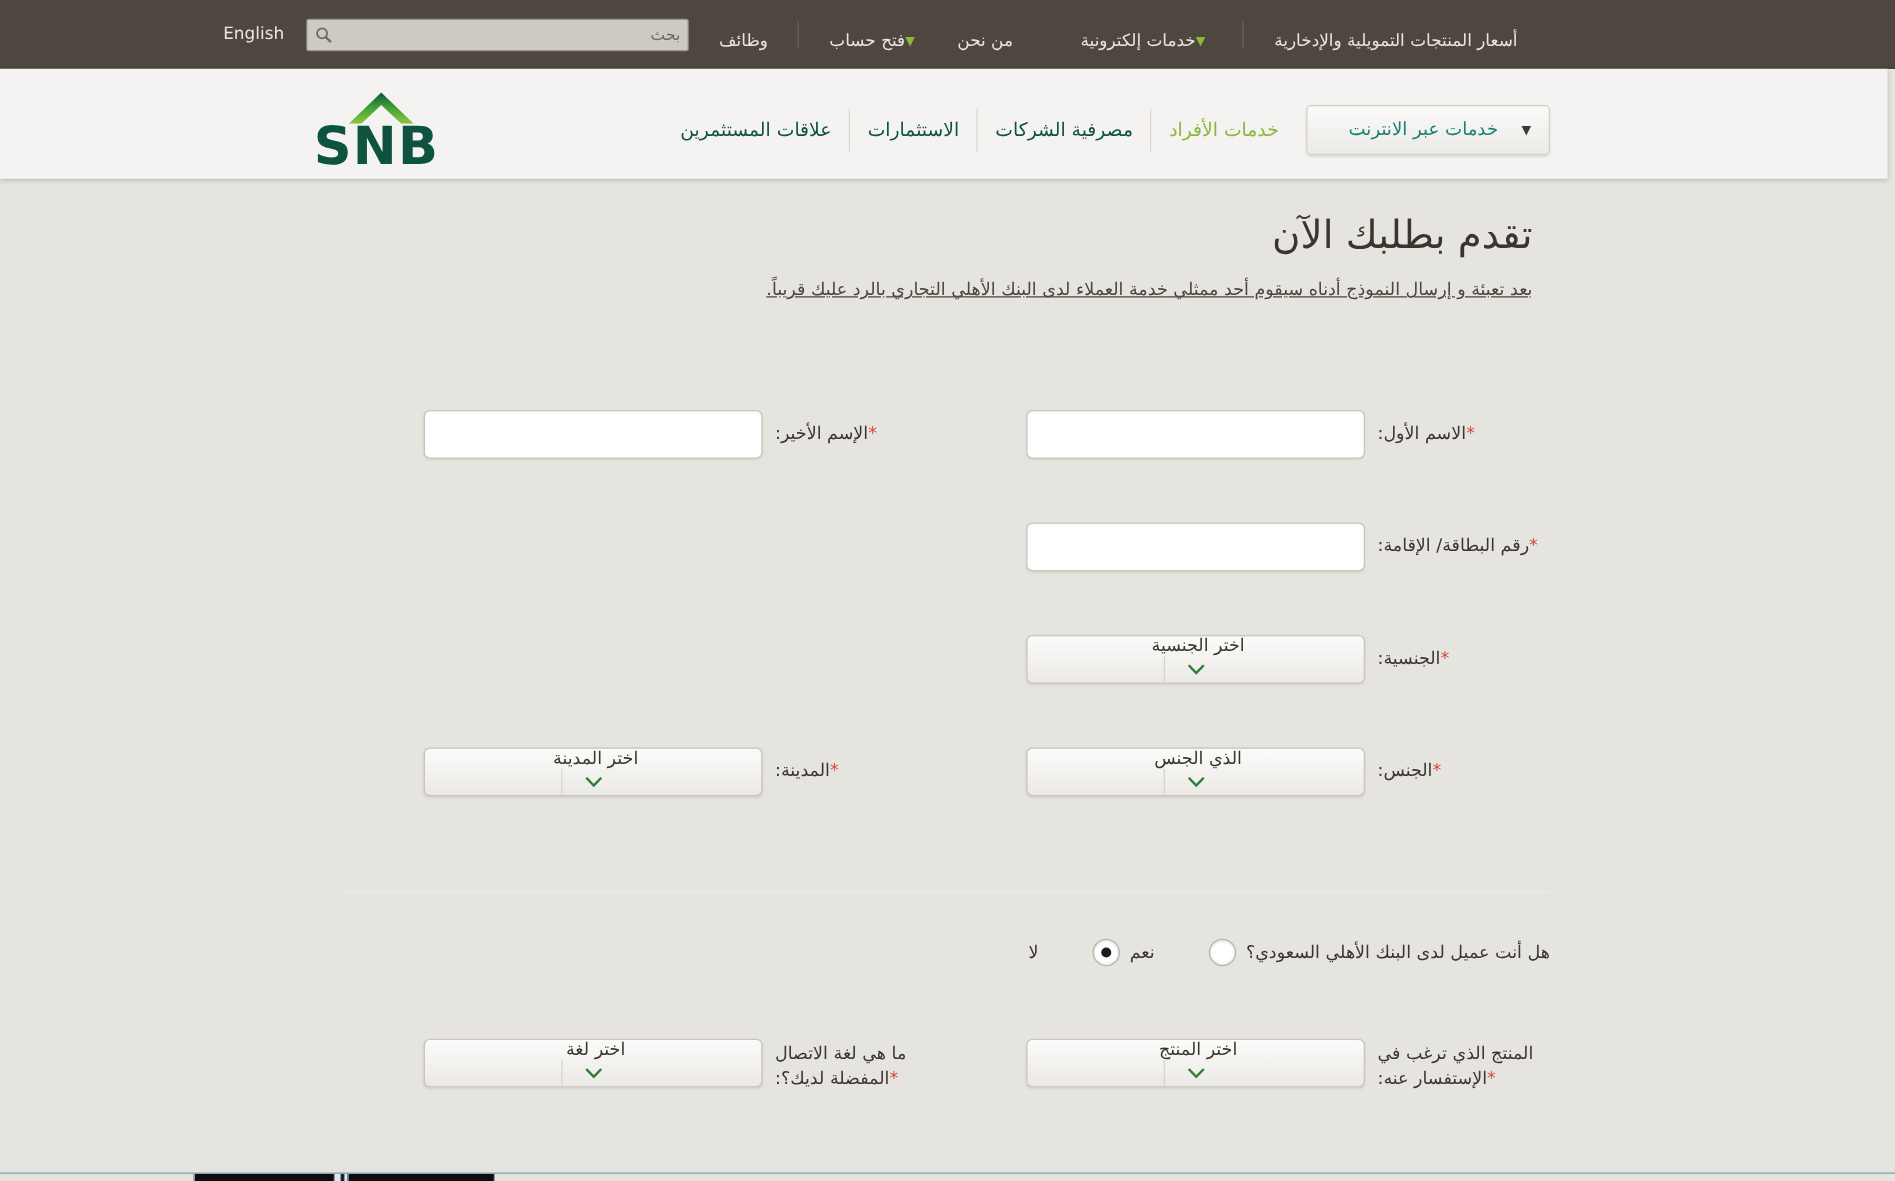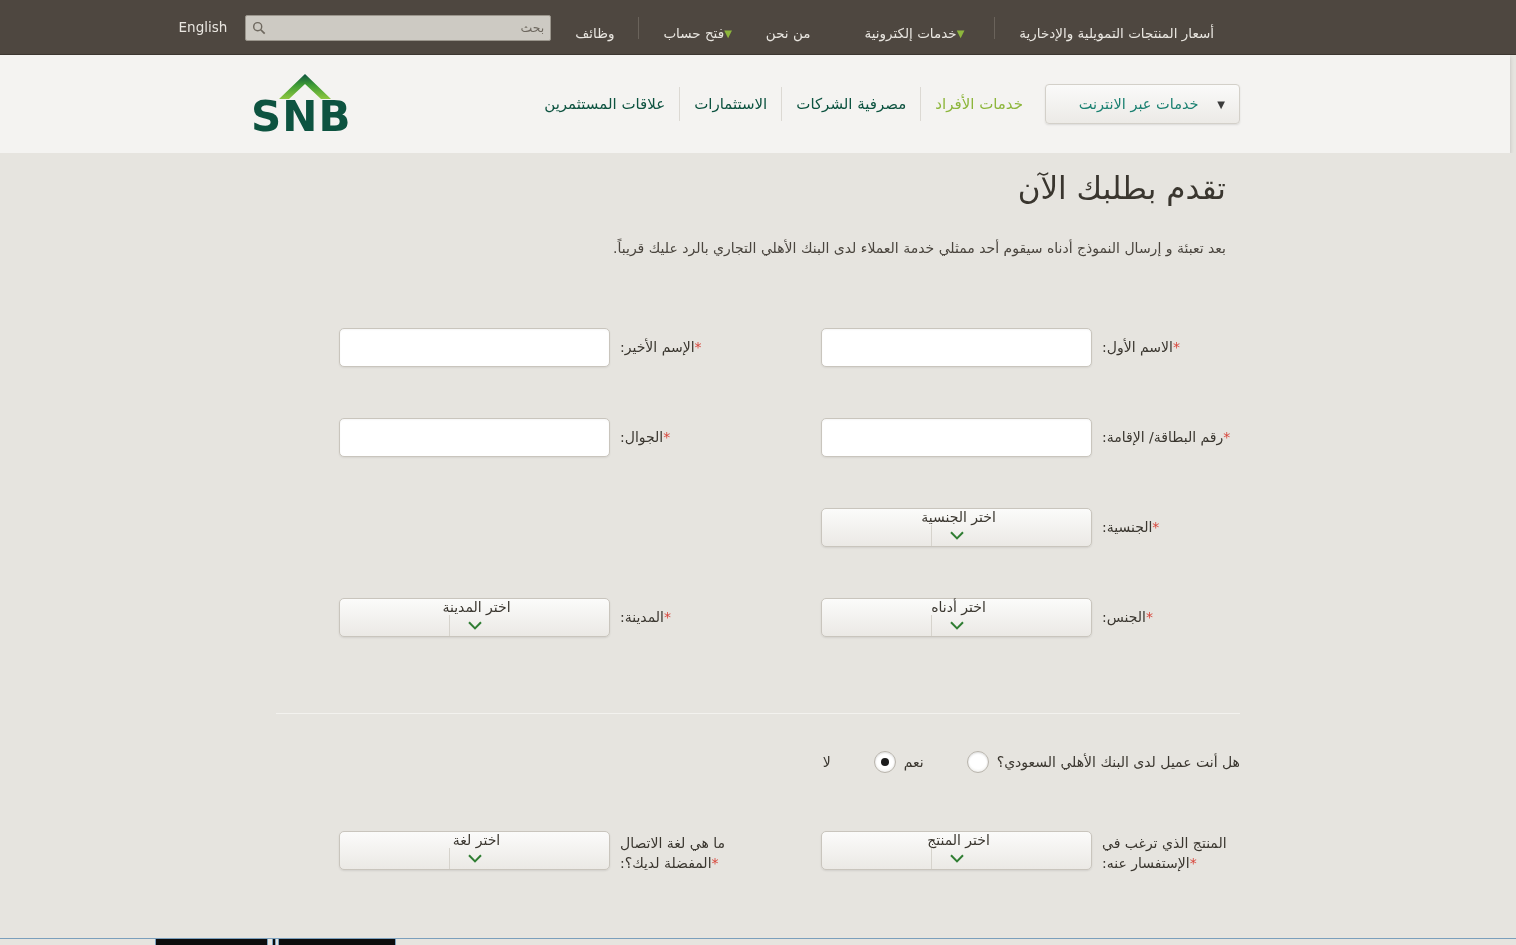--- a/index.html
+++ b/index.html
@@ -79,21 +79,21 @@
   }
   .lang-link {
     color: #e9e6e0; font-size: 13.5px;
     padding: 0 8px; line-height: 55px;
     cursor: pointer; white-space: nowrap;
   }
 
   
   .header {
     position: absolute; top: 55px; left: 0;
-    width: 1510px; height: 98px;
+    width: 1510px; height: 88px;
     background: #f4f3f1;
     box-shadow: 0 2px 4px rgba(0,0,0,.18);
   }
   .logo {
     position: absolute; top: 18px; right: 1125px;
     width: 140px; height: 66px;
   }
   .logo-text {
     font-family: "DejaVu Sans", "Liberation Sans", sans-serif;
     font-weight: bold;
@@ -166,25 +166,26 @@
   .page-title {
     margin: 0;
     padding-top: 14px;
     font-size: 31px;
     font-weight: normal;
     color: #3a362f;
     text-align: right;
     line-height: 1.4;
   }
   .page-subtitle {
-    margin: 28px 0 0 0;
+    margin: 12px 0 0 0;
     font-size: 14px;
     color: #4a453e;
     text-align: right;
     line-height: 1.5;
+    text-decoration: underline;
   }
 
   
   .form {
     position: absolute;
     top: 175px; right: 0;
     width: 1516px;
     padding: 0 276px 0 276px;
   }
   .form-row {
@@ -416,45 +417,41 @@
         <div class="field-label"><span class="req">*</span><span>الإسم الأخير:</span></div>
         <input class="text-input" type="text" value="" style="">
       </div>
     </div>
 
     <div class="form-row">
       <div class="field">
         <div class="field-label"><span class="req">*</span><span>رقم البطاقة/ الإقامة:</span></div>
         <input class="text-input" type="text" value="" style="">
       </div>
-      <div class="field">
-        <div class="field-label"><span class="req">*</span><span>الجوال:</span></div>
-        <input class="text-input" type="text" value="" style="">
-      </div>
     </div>
 
     <div class="form-row">
       <div class="field">
         <div class="field-label"><span class="req">*</span><span>الجنسية:</span></div>
         <div class="select-box">
           <span class="select-label">اختر الجنسية</span>
           <span class="select-arrow">
             <svg class="chev" viewBox="0 0 14 9">
                 <path d="M1 1.2 L7 7.4 L13 1.2" fill="none" stroke="#2f7d32" stroke-width="2"></path>
               </svg>
           </span>
         </div>
       </div>
     </div>
 
     <div class="form-row">
       <div class="field">
         <div class="field-label"><span class="req">*</span><span>الجنس:</span></div>
         <div class="select-box">
-          <span class="select-label">اختر أدناه</span>
+          <span class="select-label">الذي الجنس</span>
           <span class="select-arrow">
             <svg class="chev" viewBox="0 0 14 9">
                 <path d="M1 1.2 L7 7.4 L13 1.2" fill="none" stroke="#2f7d32" stroke-width="2"></path>
               </svg>
           </span>
         </div>
       </div>
       <div class="field">
         <div class="field-label"><span class="req">*</span><span>المدينة:</span></div>
         <div class="select-box">

